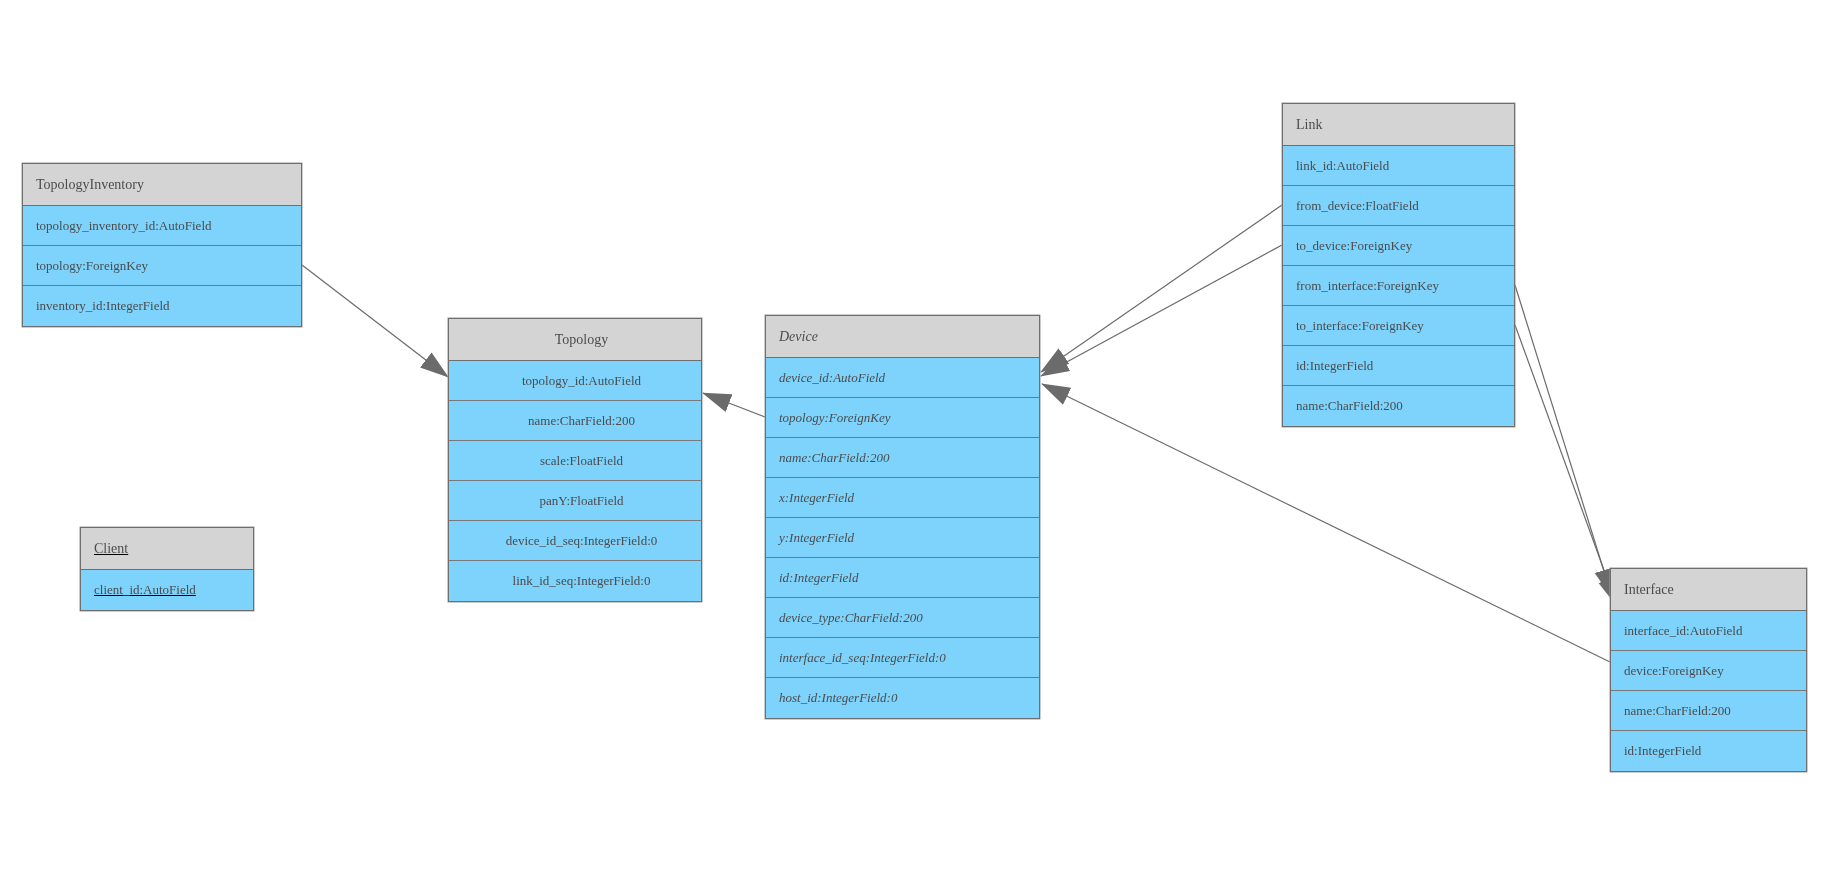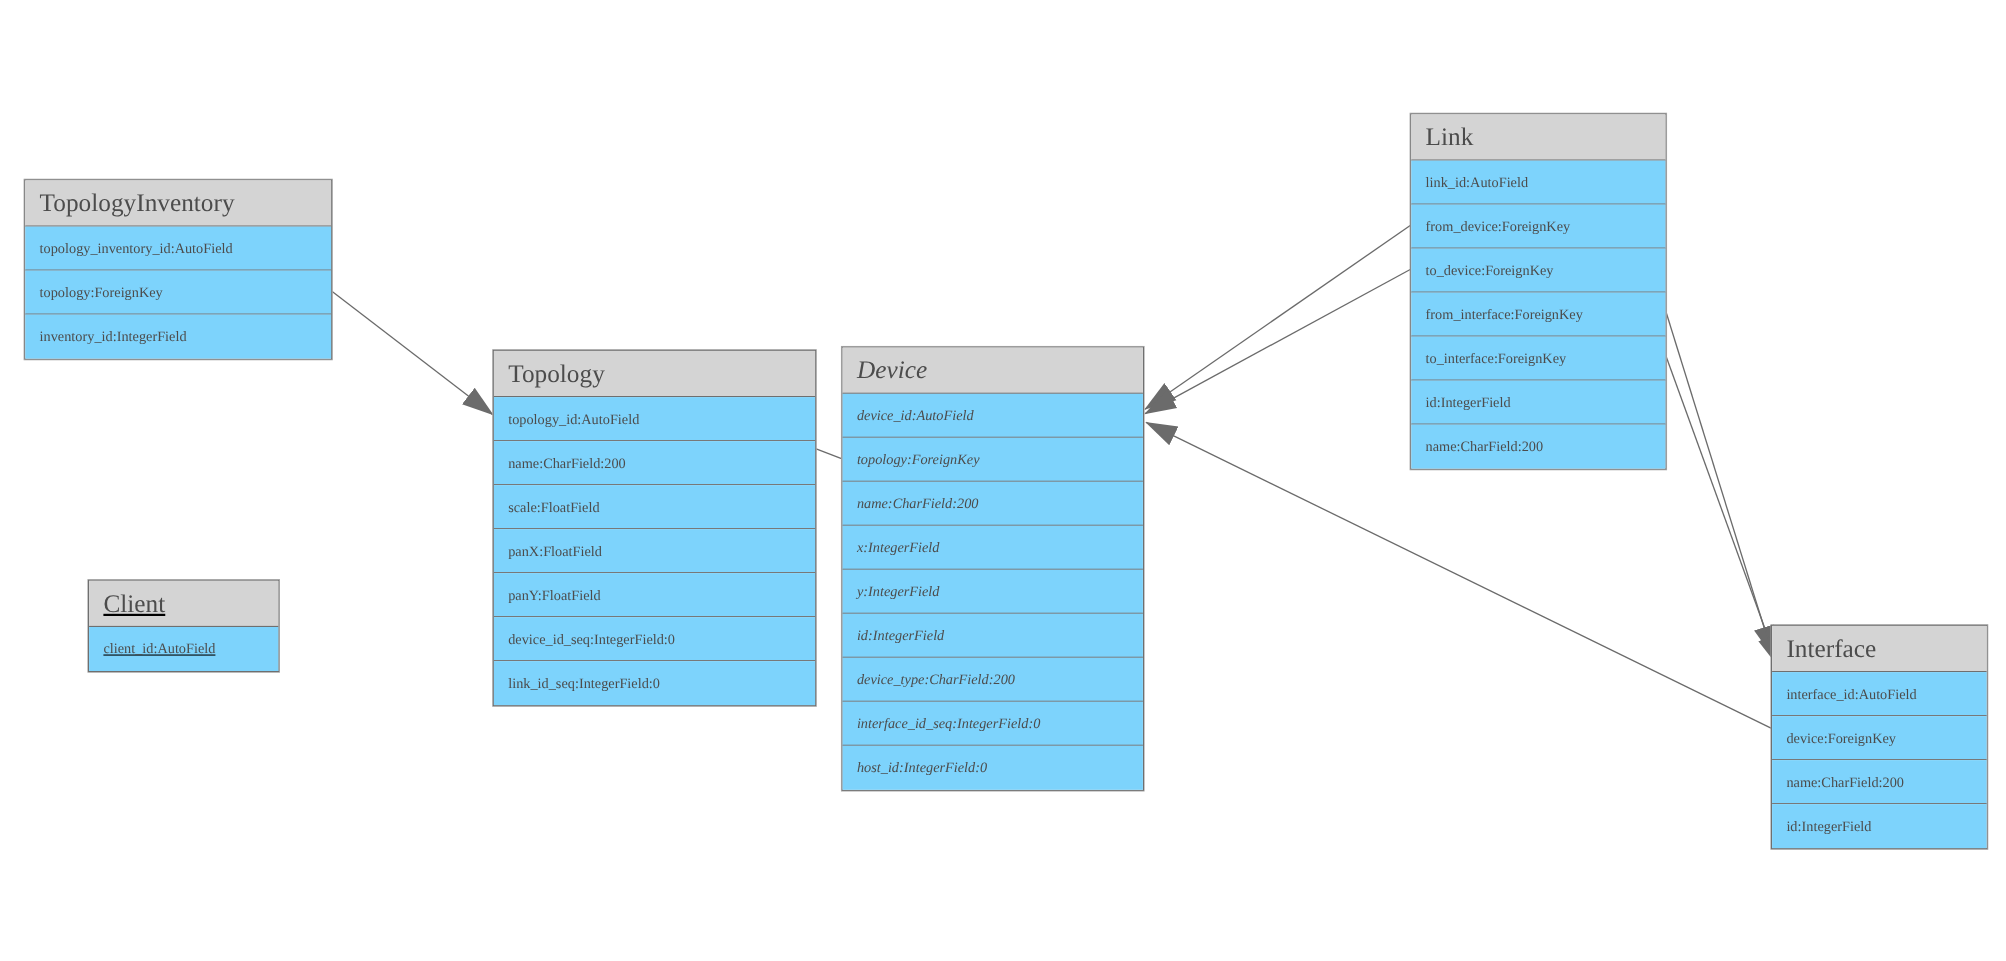--- a/index.html
+++ b/index.html
@@ -30,21 +30,21 @@
     background: #ffffff;
     box-shadow: 0 0 0 0.5px #9a9a9a;
   }
   .entity-header {
     box-sizing: border-box;
     height: 42px;
     line-height: 41px;
     background: #d4d4d4;
     border-bottom: 1px solid #6f6f6f;
     padding-left: 13px;
-    font-size: 23px;
+    font-size: 14px;
     color: #4c4c4c;
     white-space: nowrap;
     overflow: hidden;
   }
   .entity-row {
     box-sizing: border-box;
     height: 40px;
     line-height: 39px;
     border-bottom: 1px solid #787878;
     padding-left: 13px;
@@ -83,26 +83,25 @@
         <line class="edge-line" x1="1515" y1="325" x2="1617" y2="606" marker-end="url(#arrowhead)" stroke="#6b6b6b"></line>
       </g>
   </svg>
   <div id="tables-layer">
       <div class="entity-table" style="left: 22px; top: 163px; width: 280px;">
         <div class="entity-header">TopologyInventory</div>
         <div class="entity-row">topology_inventory_id:AutoField</div>
         <div class="entity-row">topology:ForeignKey</div>
         <div class="entity-row">inventory_id:IntegerField</div>
       </div>
-      <div class="entity-table" style="left: 448px; top: 318px; width: 294px;">
+      <div class="entity-table" style="left: 448px; top: 318px; width: 254px; text-align: center;">
         <div class="entity-header">Topology</div>
         <div class="entity-row">topology_id:AutoField</div>
         <div class="entity-row">name:CharField:200</div>
         <div class="entity-row">scale:FloatField</div>
-        <div class="entity-row">panX:FloatField</div>
         <div class="entity-row">panY:FloatField</div>
         <div class="entity-row">device_id_seq:IntegerField:0</div>
         <div class="entity-row">link_id_seq:IntegerField:0</div>
       </div>
       <div class="entity-table" style="left: 80px; top: 527px; width: 174px; text-decoration: underline;">
         <div class="entity-header">Client</div>
         <div class="entity-row">client_id:AutoField</div>
       </div>
       <div class="entity-table" style="left: 765px; top: 315px; width: 275px; font-style: italic;">
         <div class="entity-header">Device</div>
@@ -112,21 +111,21 @@
         <div class="entity-row">x:IntegerField</div>
         <div class="entity-row">y:IntegerField</div>
         <div class="entity-row">id:IntegerField</div>
         <div class="entity-row">device_type:CharField:200</div>
         <div class="entity-row">interface_id_seq:IntegerField:0</div>
         <div class="entity-row">host_id:IntegerField:0</div>
       </div>
       <div class="entity-table" style="left: 1282px; top: 103px; width: 233px;">
         <div class="entity-header">Link</div>
         <div class="entity-row">link_id:AutoField</div>
-        <div class="entity-row">from_device:ForeignKey</div>
+        <div class="entity-row">from_device:FloatField</div>
         <div class="entity-row">to_device:ForeignKey</div>
         <div class="entity-row">from_interface:ForeignKey</div>
         <div class="entity-row">to_interface:ForeignKey</div>
         <div class="entity-row">id:IntegerField</div>
         <div class="entity-row">name:CharField:200</div>
       </div>
       <div class="entity-table" style="left: 1610px; top: 568px; width: 197px;">
         <div class="entity-header">Interface</div>
         <div class="entity-row">interface_id:AutoField</div>
         <div class="entity-row">device:ForeignKey</div>

